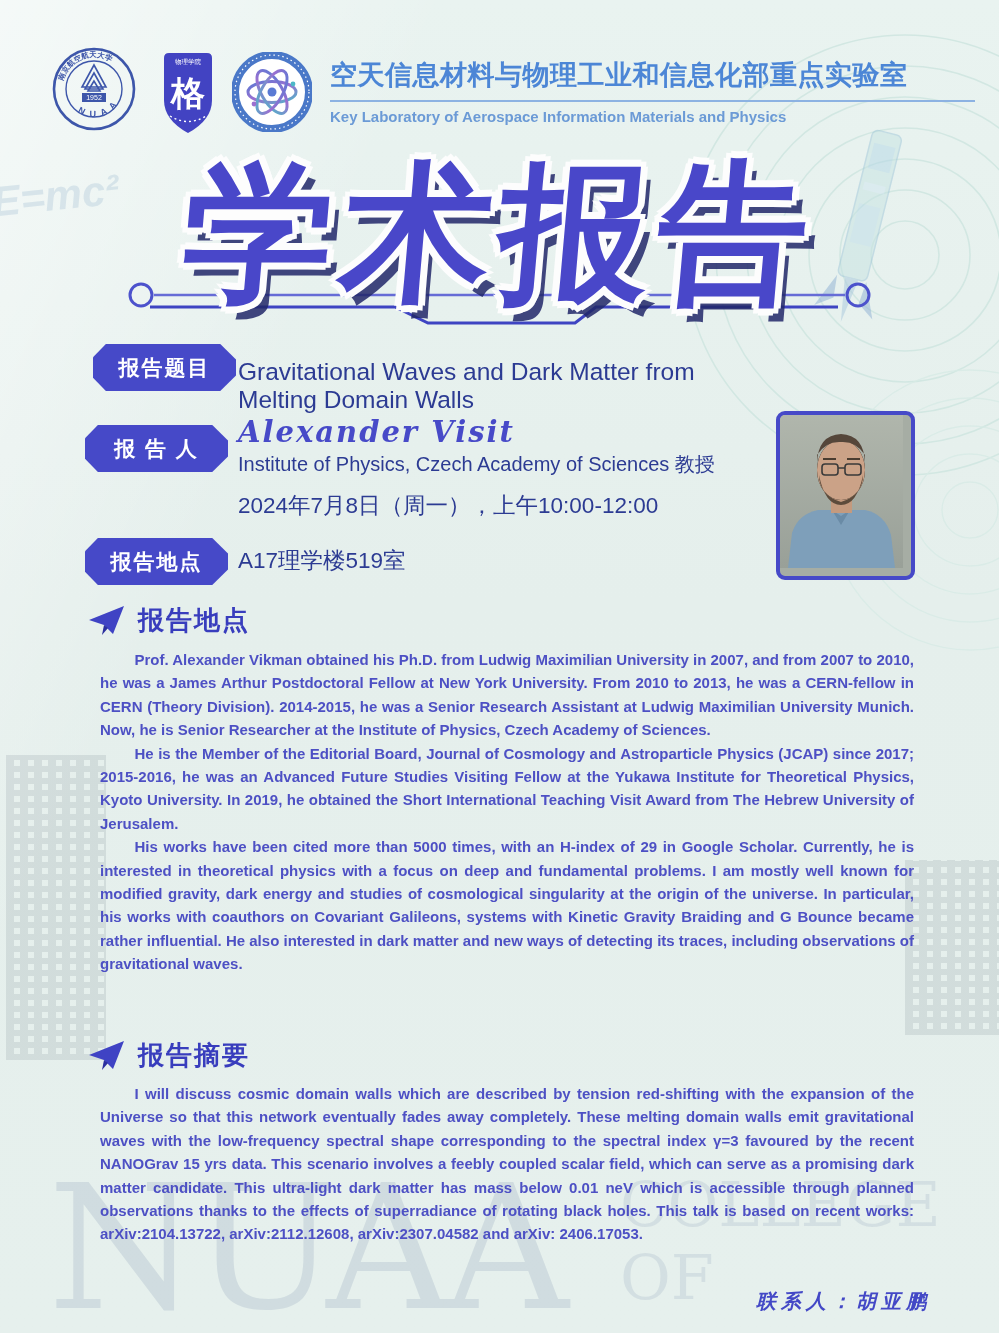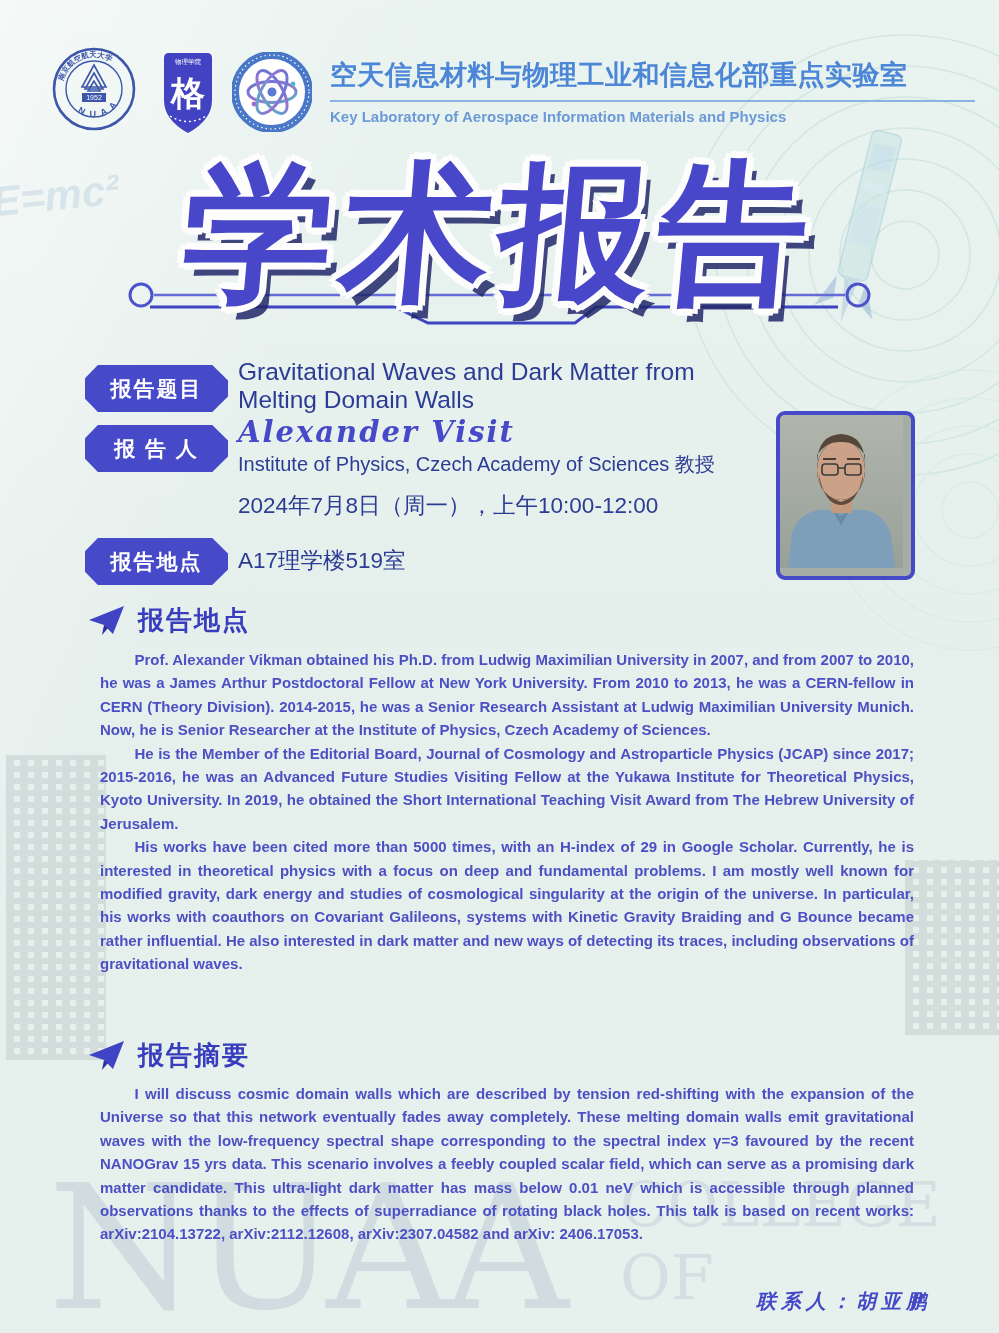--- a/index.html
+++ b/index.html
@@ -156,21 +156,21 @@
   <svg style="position:absolute;left:0;top:0;" width="999" height="400">
     <g fill="none">
       <line x1="154" y1="295" x2="845" y2="295" stroke="#666cd6" stroke-width="2.4"></line>
       <circle cx="141" cy="295" r="11" stroke="#4c52cc" stroke-width="3"></circle>
       <circle cx="858" cy="295" r="11" stroke="#4c52cc" stroke-width="3"></circle>
       <polyline points="150,307 395,307 428,323 575,323 596,307 838,307" stroke="#3e44c2" stroke-width="3"></polyline>
     </g>
   </svg>
   <div class="banner">学术报告</div>
 
-  <div class="badge" style="top:365px;">报告题目</div>
+  <div class="badge" style="top:344px;margin-left:8px;">报告题目</div>
   <div class="val talk-title">Gravitational Waves and Dark Matter from
 Melting Domain Walls</div>
 
   <div class="badge" style="top:425px;">报 告 人</div>
   <div class="val spk-name">Alexander Visit</div>
   <div class="val spk-aff">Institute of Physics, Czech Academy of Sciences  教授</div>
 
   <div class="val talk-time">2024年7月8日（周一），上午10:00-12:00</div>
 
   <div class="badge" style="top:538px;">报告地点</div>

